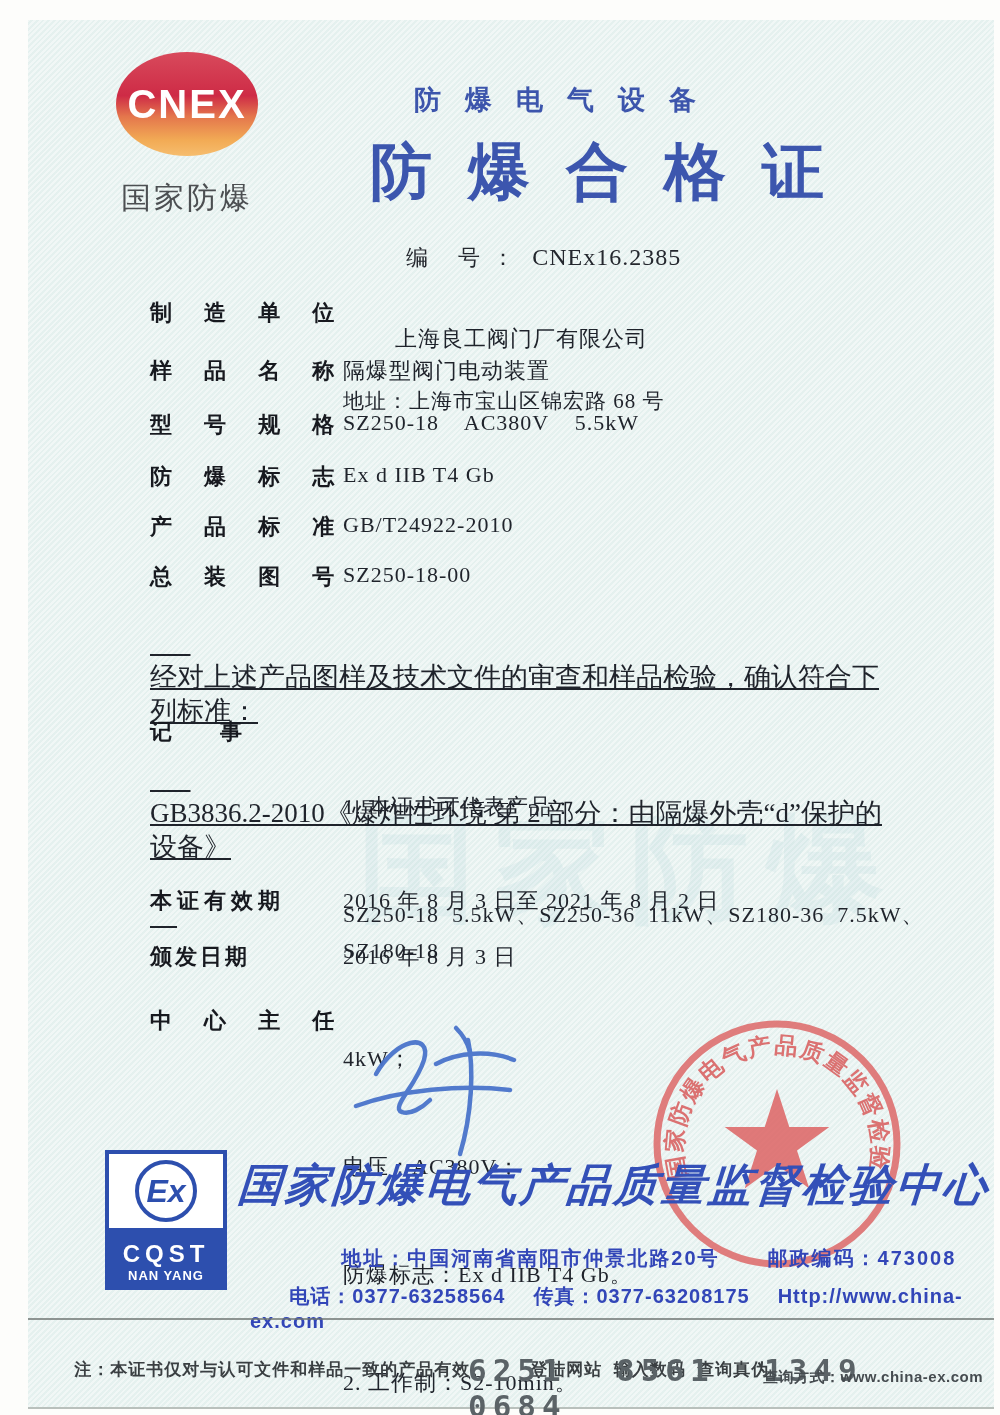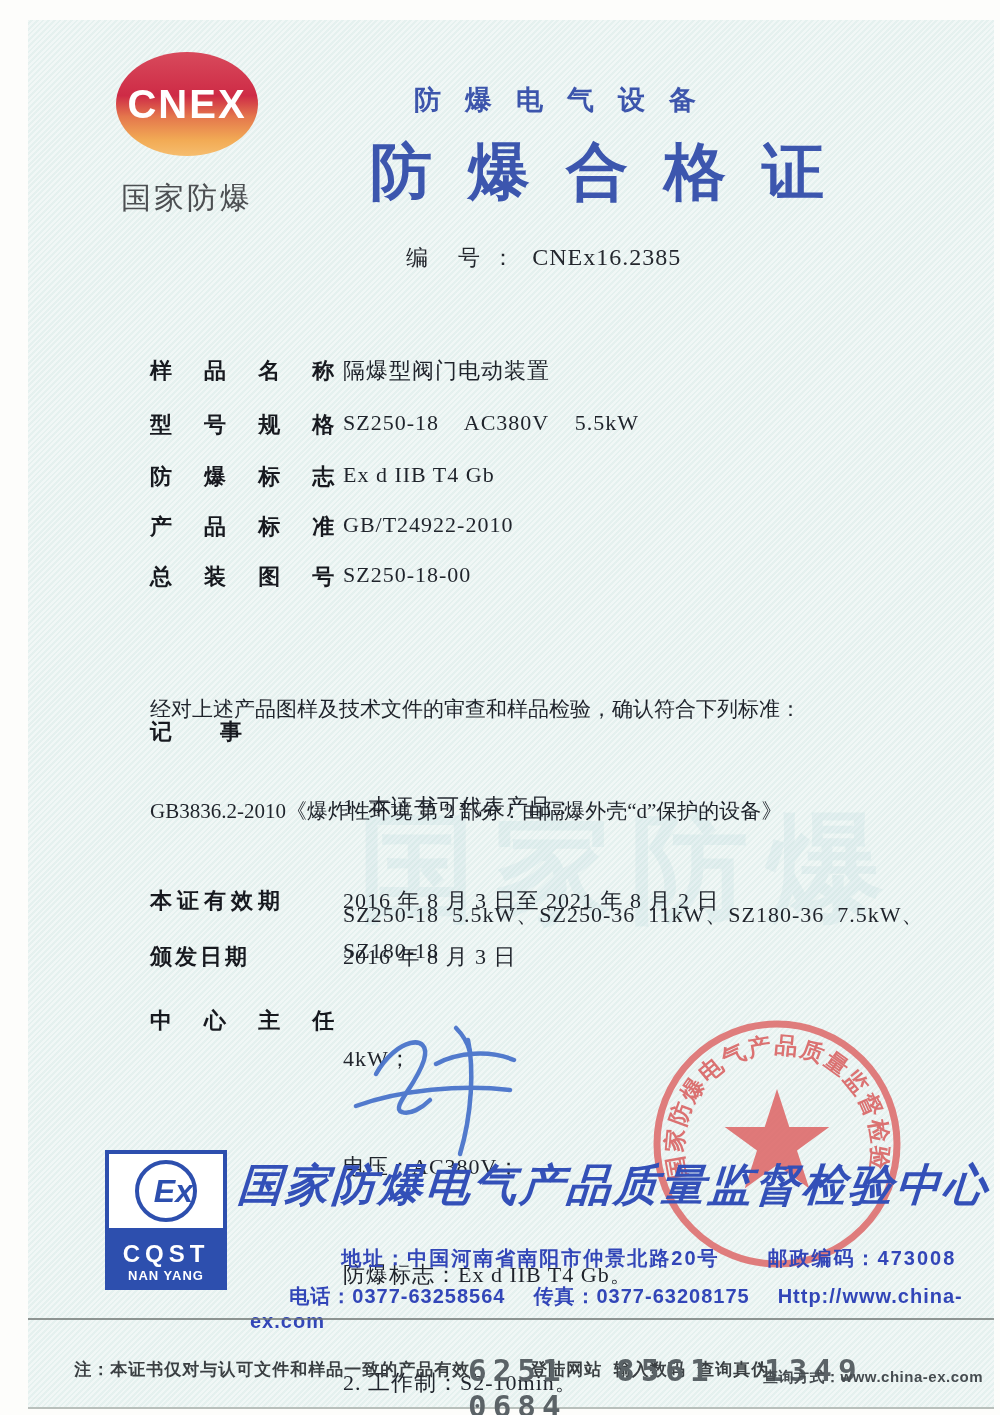--- a/index.html
+++ b/index.html
@@ -36,38 +36,38 @@
 
   
   .row { position:absolute; left:122px; width:840px; font-size:22px; color:#1f232b; }
   .row .lbl { display:inline-block; font-weight:bold; letter-spacing:13px; color:#17191f; }
   .row .lbl.sp5 { letter-spacing:5px; }
   .row .lbl.sp3 { letter-spacing:3px; }
   .row .val { position:absolute; left:193px; top:0; font-family:"Liberation Serif", serif;
               white-space:pre-wrap; letter-spacing:1px; }
   .row .val .sub { display:block; font-size:21px; margin-top:7px; }
 
-  .statement { left:122px; top:604px; width:740px; font-size:21px; color:#1f232b;
-               font-family:"Liberation Serif", serif; line-height:34px; white-space:pre-wrap; }
+  .statement { left:122px; top:572px; width:740px; font-size:27px; color:#1f232b;
+               font-family:"Liberation Serif", serif; line-height:34px; white-space:pre-wrap;text-decoration:underline; }
   .statement div { white-space:pre-wrap; }
 
   .notes-content { position:absolute; left:193px; top:0; width:620px;
                    font-family:"Liberation Serif", serif; line-height:36px;
                    white-space:pre-wrap; letter-spacing:1px; }
 
   
   .signature { left:310px; top:998px; }
   .seal { left:608px; top:992px; opacity:.92; }
 
   
   .ex-mark { left:77px; top:1130px; width:122px; height:140px; background:#fff;
              border:4px solid #2d4fae; }
   .ex-circle { position:absolute; left:26px; top:6px; width:62px; height:62px;
                border:4px solid #2d4fae; border-radius:50%;
-               display:flex; align-items:center; justify-content:flex-end; }
+               display:flex; align-items:center; justify-content:center; }
   .ex-circle span { color:#2d4fae; font-size:32px; font-weight:bold; font-style:italic; }
   .ex-bottom { position:absolute; left:0; right:0; bottom:0; height:58px; background:#2d4fae;
                color:#fff; text-align:center; }
   .ex-bottom .cqst { display:block; font-size:24px; font-weight:bold; letter-spacing:5px; margin-top:12px; }
   .ex-bottom .ny { display:block; font-size:13px; font-weight:bold; letter-spacing:1px; }
 
   .org-name { left:210px; top:1136px; font-size:44px; font-weight:bold; color:#3350b8;
               font-family:"Liberation Serif", serif; font-style:italic; letter-spacing:3px;
               transform:skewX(-4deg); }
   .footer-line1 { left:268px; top:1202px; font-size:20px; font-weight:bold; color:#3246b8;
@@ -99,20 +99,27 @@
       <span>CNEX</span>
     </div>
     <div class="abs logo-caption">国家防爆</div>
     <div class="abs doc-subtitle">防爆电气设备</div>
     <div class="abs doc-title">防爆合格证</div>
     <div class="abs cert-no-row">
       <span class="lbl">编  号：</span>
       <span class="num">CNEx16.2385</span>
     </div>
 
+    <div class="row" style="top:278px">
+      <span class="lbl">制 造 单 位</span>
+      <span class="val">
+        <span>上海良工阀门厂有限公司</span>
+        <span class="sub">地址：上海市宝山区锦宏路 68 号</span>
+      </span>
+    </div>
     <div class="row" style="top:336px">
       <span class="lbl">样 品 名 称</span>
       <span class="val">隔爆型阀门电动装置</span>
     </div>
     <div class="row" style="top:390px">
       <span class="lbl">型 号 规 格</span>
       <span class="val">SZ250-18    AC380V    5.5kW</span>
     </div>
     <div class="row" style="top:442px">
       <span class="lbl">防 爆 标 志</span>

